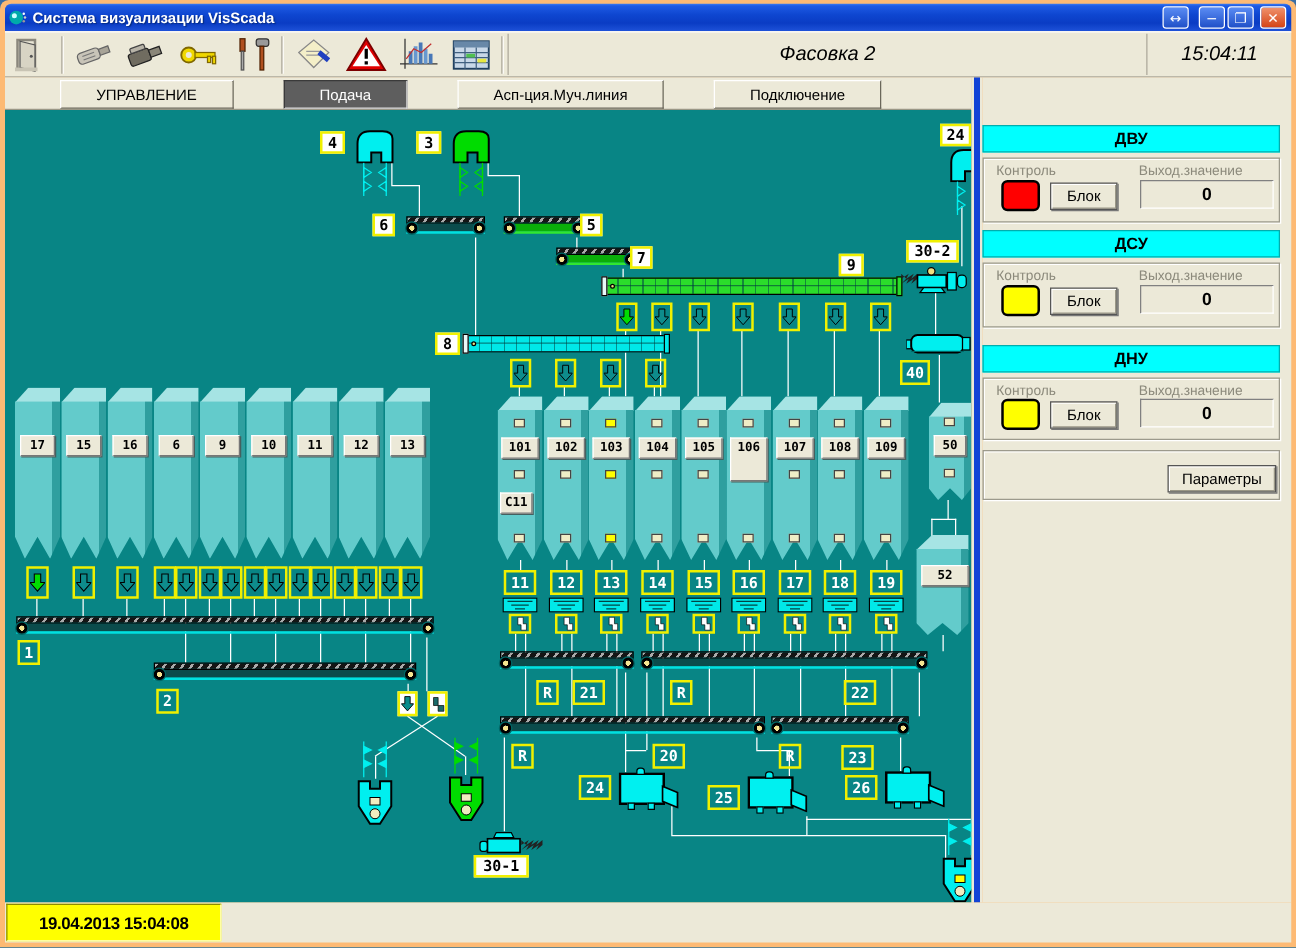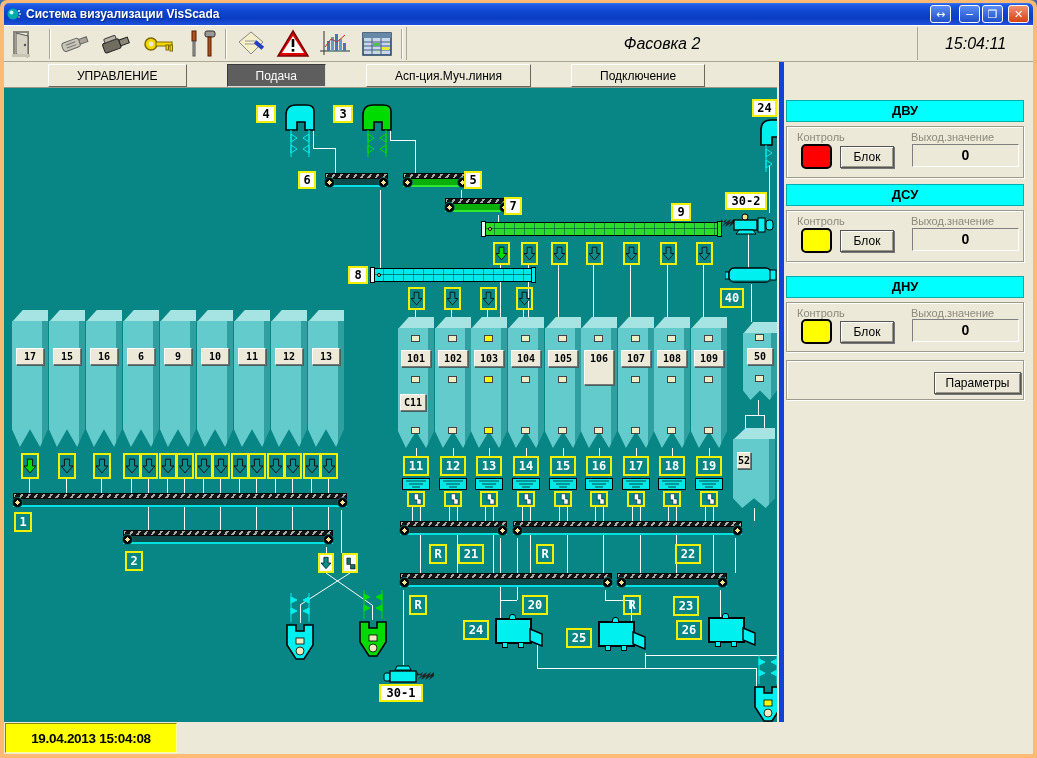--- a/index.html
+++ b/index.html
@@ -703,21 +703,21 @@
             <div class="bev"></div>
             <div class="bod"></div>
           </div>
           <div class="ind" style="left: 751px; top: 246px;"></div>
           <div class="ind" style="left: 751px; top: 287px;"></div>
           <div class="plate" style="left: 743px; top: 260px; width: 26px; height: 17px; line-height: 15px;">50</div>
           <div class="bunk" style="left: 729px; top: 340px; width: 42px; height: 80px;">
             <div class="bev"></div>
             <div class="bod"></div>
           </div>
-          <div class="plate" style="left: 733px; top: 364px; width: 14px; height: 17px; line-height: 15px;">52</div>
+          <div class="plate" style="left: 733px; top: 364px; width: 38px; height: 17px; line-height: 15px;">52</div>
           <div class="lblT" style="left: 399px; top: 368px; width: 26px; height: 20px; line-height: 16px;">11</div>
           <div class="feed" style="left: 398px; top: 390px; width: 28px;">
             <svg width="26" height="10">
               <line x1="3" y1="2" x2="23" y2="2" stroke="#044"></line>
               <line x1="6" y1="5" x2="20" y2="5" stroke="#044"></line>
               <line x1="9" y1="8" x2="17" y2="8" stroke="#044"></line>
             </svg>
           </div>
           <div class="abox" style="left: 403px; top: 403px; width: 18px; height: 16px; border-width: 2px;">
             <svg width="12" height="12" viewBox="0 0 12 14">

